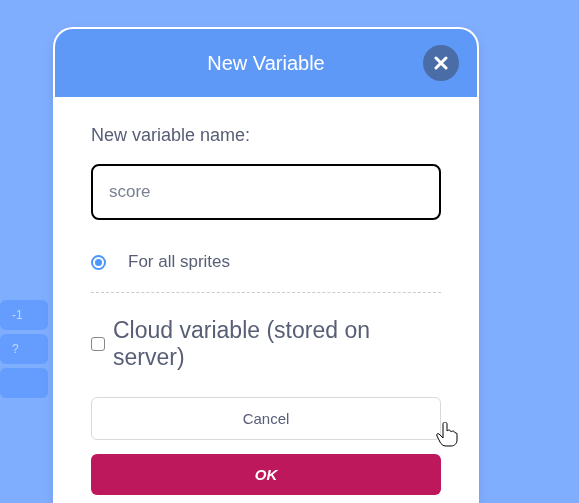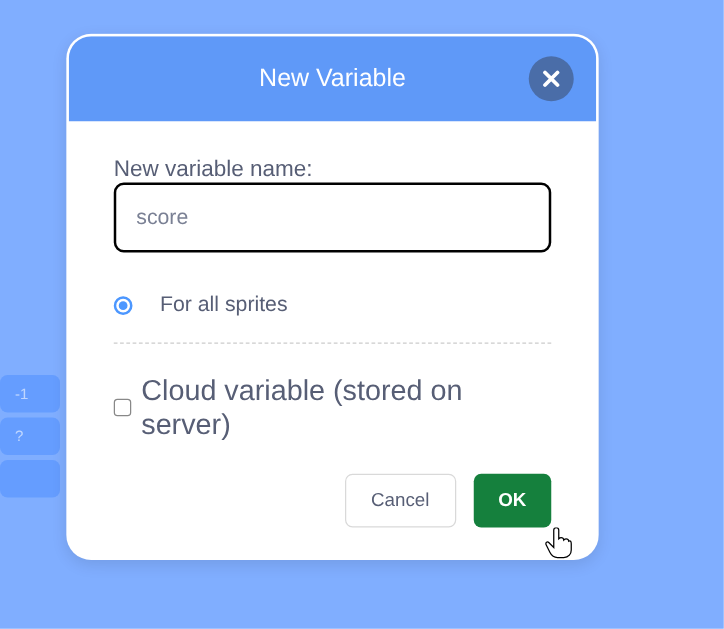--- a/index.html
+++ b/index.html
@@ -65,20 +65,21 @@
       cursor: pointer;
     }
     .close-btn svg { width: 14px; height: 14px; }
     .dialog-body {
       padding: 28px 36px 24px 36px;
     }
     .field-label {
       color: #575e75;
       font-size: 18px;
       font-weight: 400;
+      margin-bottom: 18px;
     }
     .text-input {
       width: 100%;
       height: 56px;
       border: 2px solid #000;
       border-radius: 8px;
       padding: 0 16px;
       font-size: 17px;
       color: #7a8094;
       outline: none;
@@ -135,39 +136,41 @@
       width: 14px;
       height: 14px;
       border: 1.5px solid #888;
       border-radius: 3px;
       flex-shrink: 0;
     }
     .button-row {
       display: flex;
       justify-content: flex-end;
       gap: 14px;
+      flex-direction: column;
     }
     .btn {
       padding: 12px 20px;
       border-radius: 6px;
       font-size: 15px;
       font-weight: 600;
       cursor: pointer;
       border: none;
       font-family: inherit;
     }
     .btn-cancel {
       background: #fff;
       color: #575e75;
       border: 1px solid #d9d9d9;
       font-weight: 500;
     }
     .btn-ok {
-      background: #15803d;
+      background: #be185d;
       color: #fff;
+      font-style: italic;
     }
     .cursor-hand {
       position: absolute;
       left: 436px;
       top: 422px;
       pointer-events: none;
     }
   </style>
 </head>
 <body>

